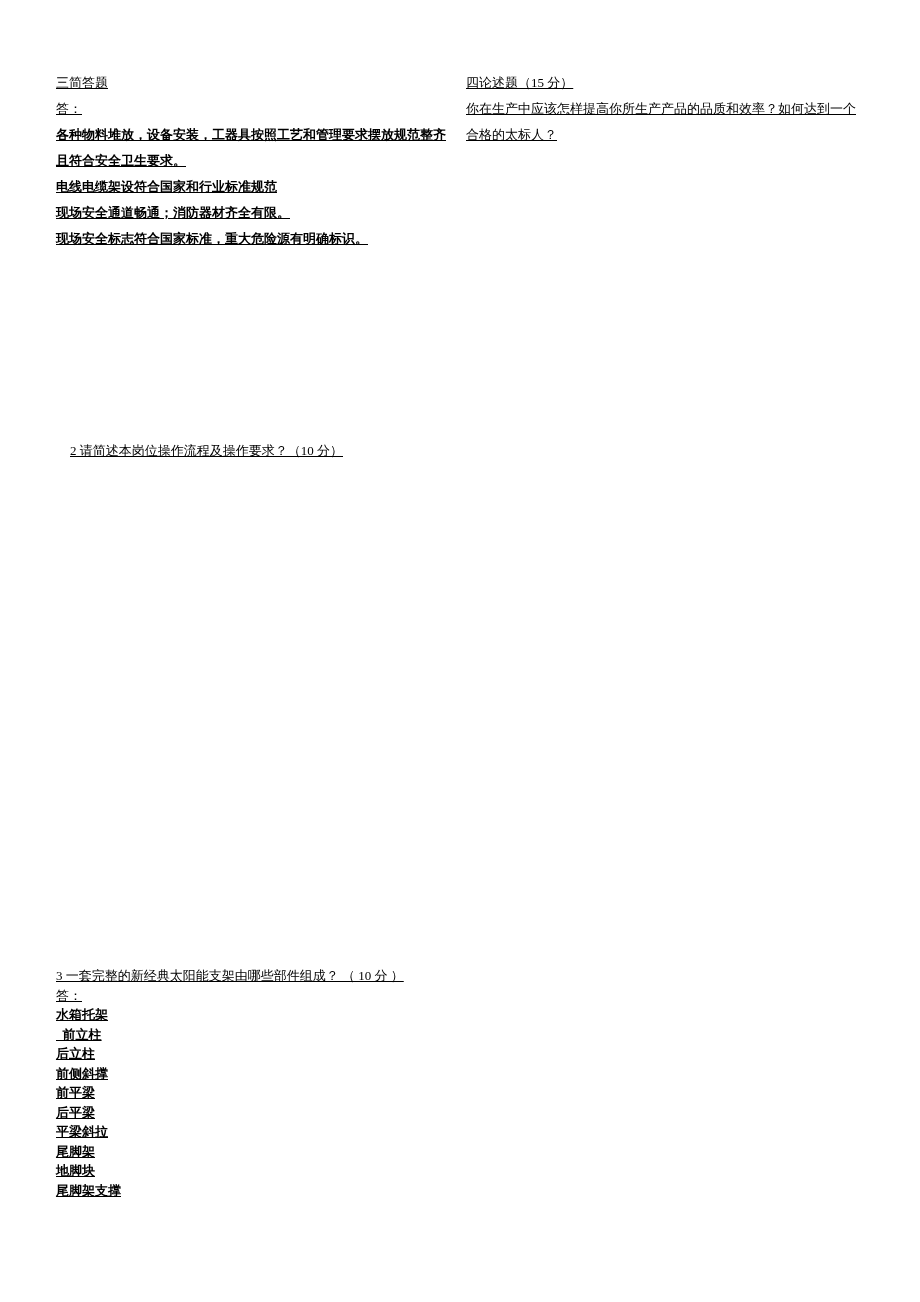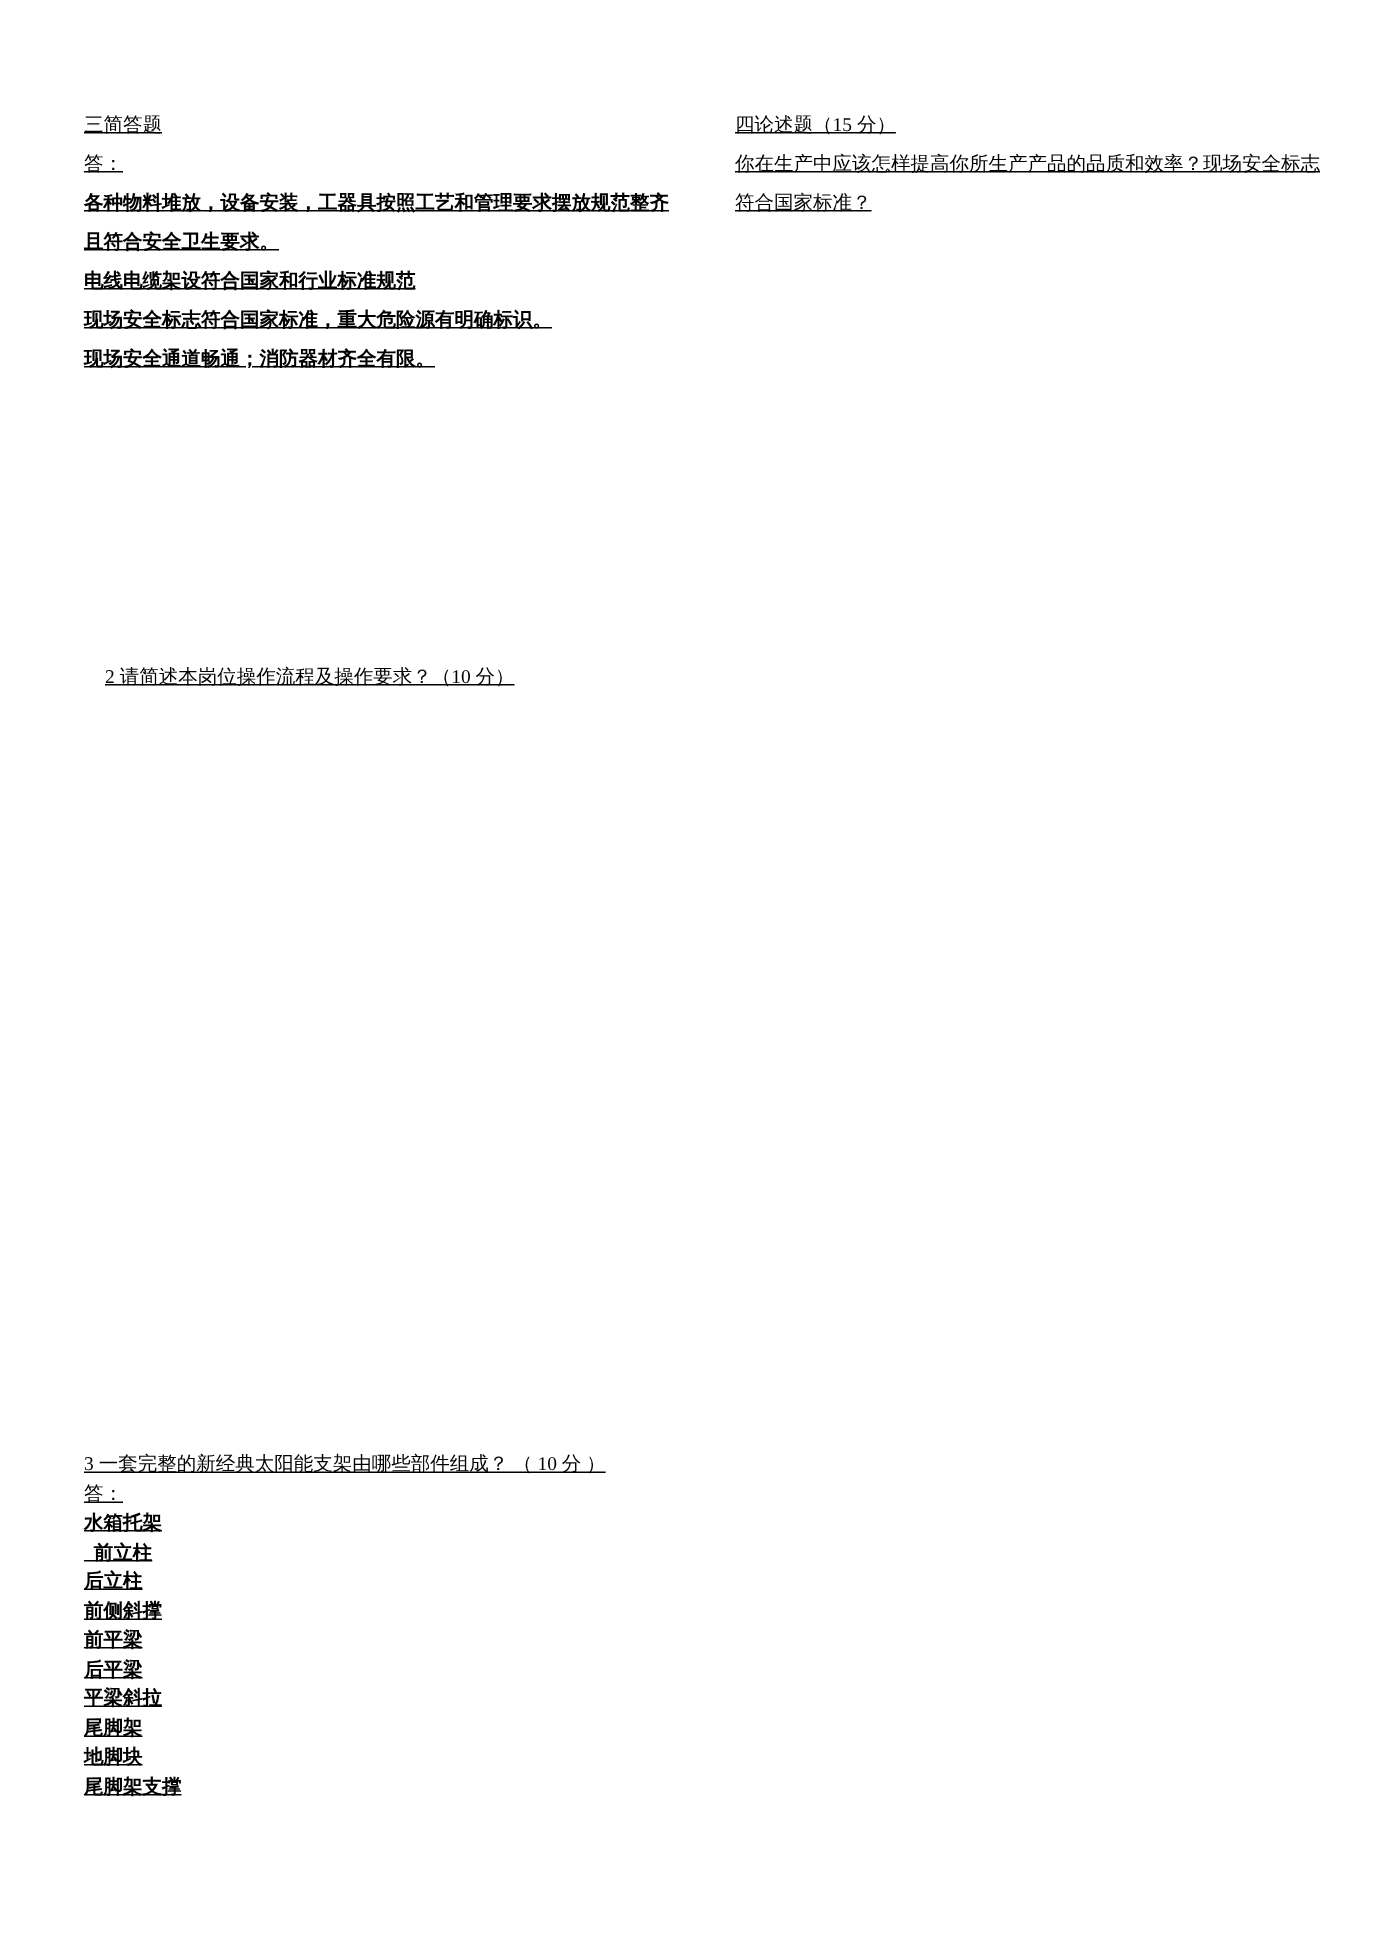--- a/index.html
+++ b/index.html
@@ -15,21 +15,21 @@
     line-height: 2.0;
   }
   .left-col {
     position: absolute;
     left: 56px;
     top: 70px;
     width: 400px;
   }
   .right-col {
     position: absolute;
-    left: 490px;
+    left: 466px;
     top: 70px;
     width: 400px;
   }
   .q2-block {
     position: absolute;
     left: 70px;
     top: 438px;
     width: 400px;
   }
   .q3-block {
@@ -49,22 +49,22 @@
   }
 </style>
 </head>
 <body>
 
 <div class="left-col">
   <p>三简答题</p>
   <p>答：</p>
   <p class="bold">各种物料堆放，设备安装，工器具按照工艺和管理要求摆放规范整齐且符合安全卫生要求。</p>
   <p class="bold">电线电缆架设符合国家和行业标准规范</p>
+  <p class="bold">现场安全通道畅通；消防器材齐全有限。</p>
   <p class="bold">现场安全标志符合国家标准，重大危险源有明确标识。</p>
-  <p class="bold">现场安全通道畅通；消防器材齐全有限。</p>
 </div>
 
 <div class="q2-block">
   <p>2 请简述本岗位操作流程及操作要求？（10 分）</p>
 </div>
 
 <div class="q3-block">
   <p>3 一套完整的新经典太阳能支架由哪些部件组成？ （ 10 分 ）</p>
   <p>答：</p>
   <p class="bold">水箱托架</p>
@@ -74,14 +74,14 @@
   <p class="bold">前平梁</p>
   <p class="bold">后平梁</p>
   <p class="bold">平梁斜拉</p>
   <p class="bold">尾脚架</p>
   <p class="bold">地脚块</p>
   <p class="bold">尾脚架支撑</p>
 </div>
 
 <div class="right-col">
   <p>四论述题（15 分）</p>
-  <p>你在生产中应该怎样提高你所生产产品的品质和效率？现场安全标志符合国家标准？</p>
+  <p>你在生产中应该怎样提高你所生产产品的品质和效率？如何达到一个合格的太标人？</p>
 </div>
 
 </body></html>

